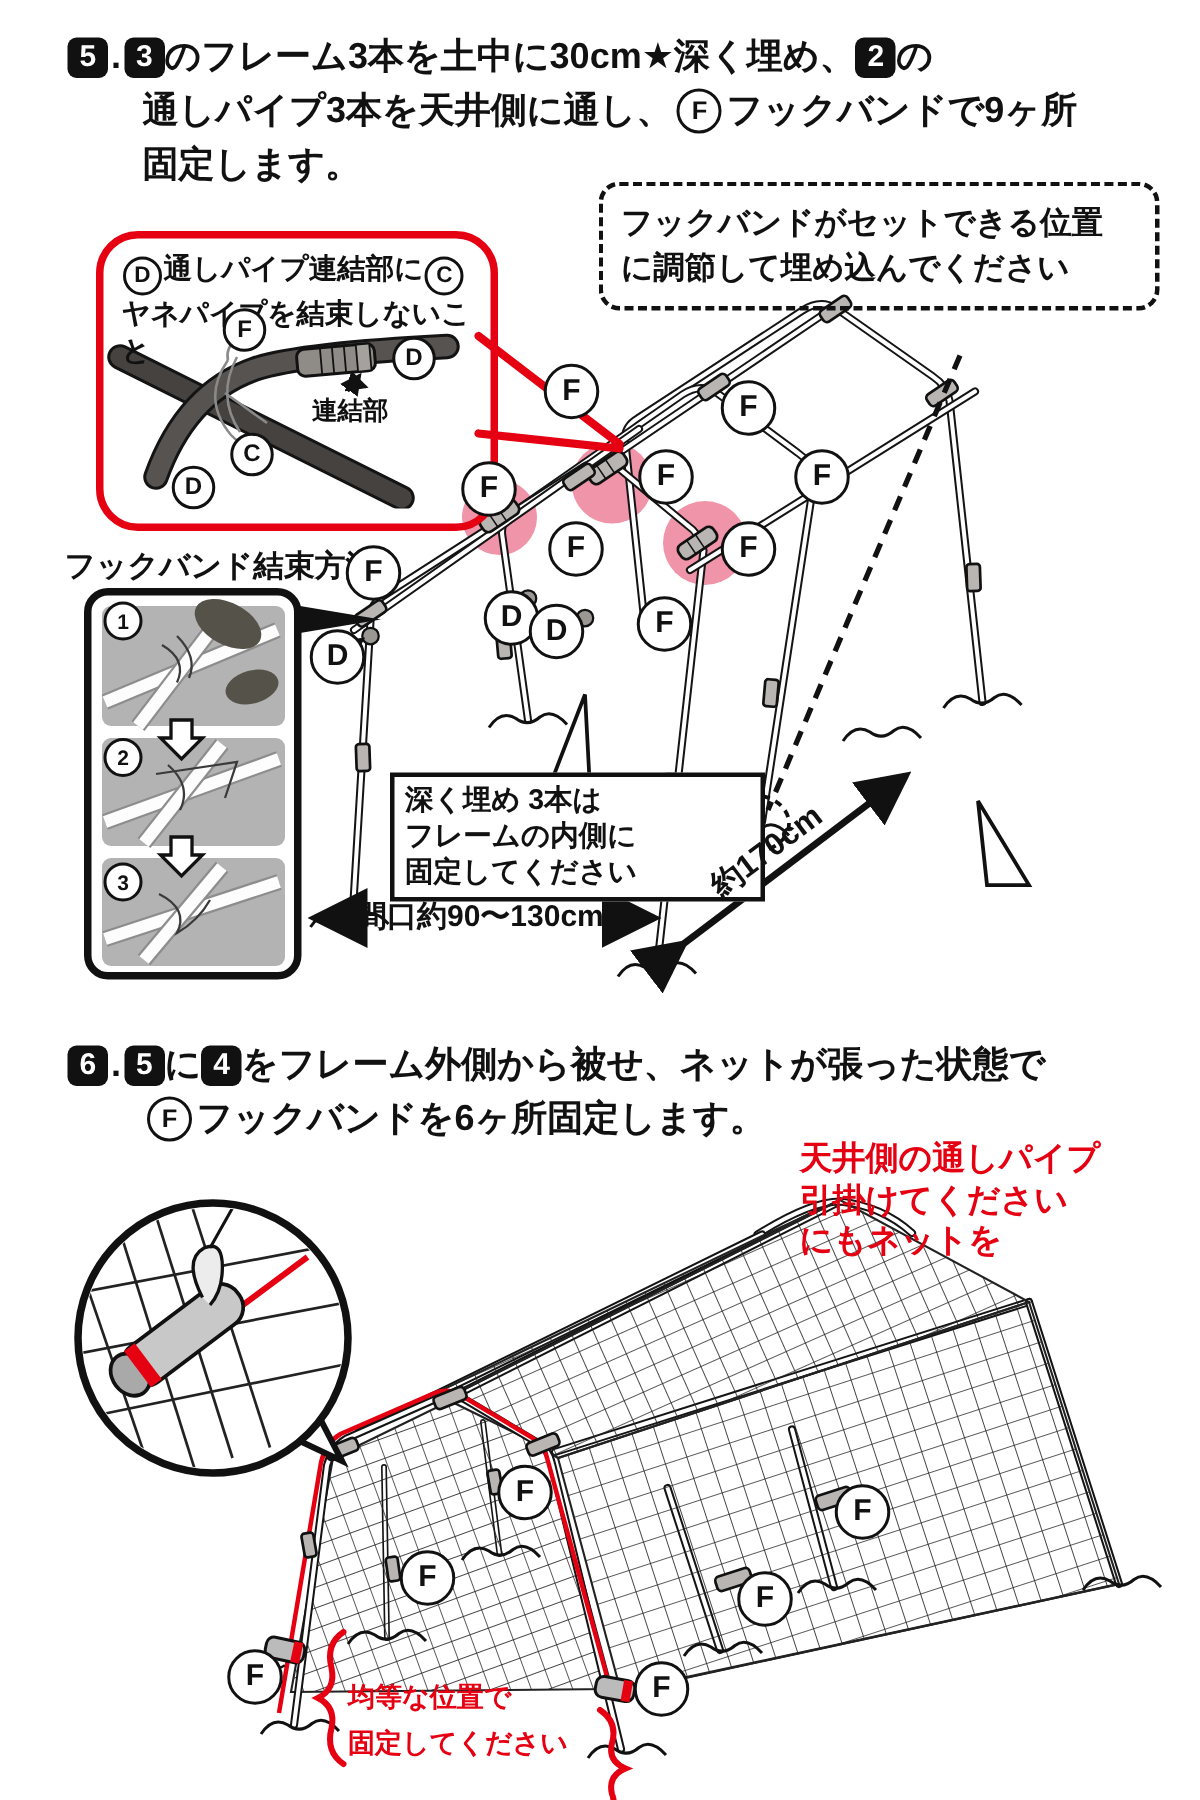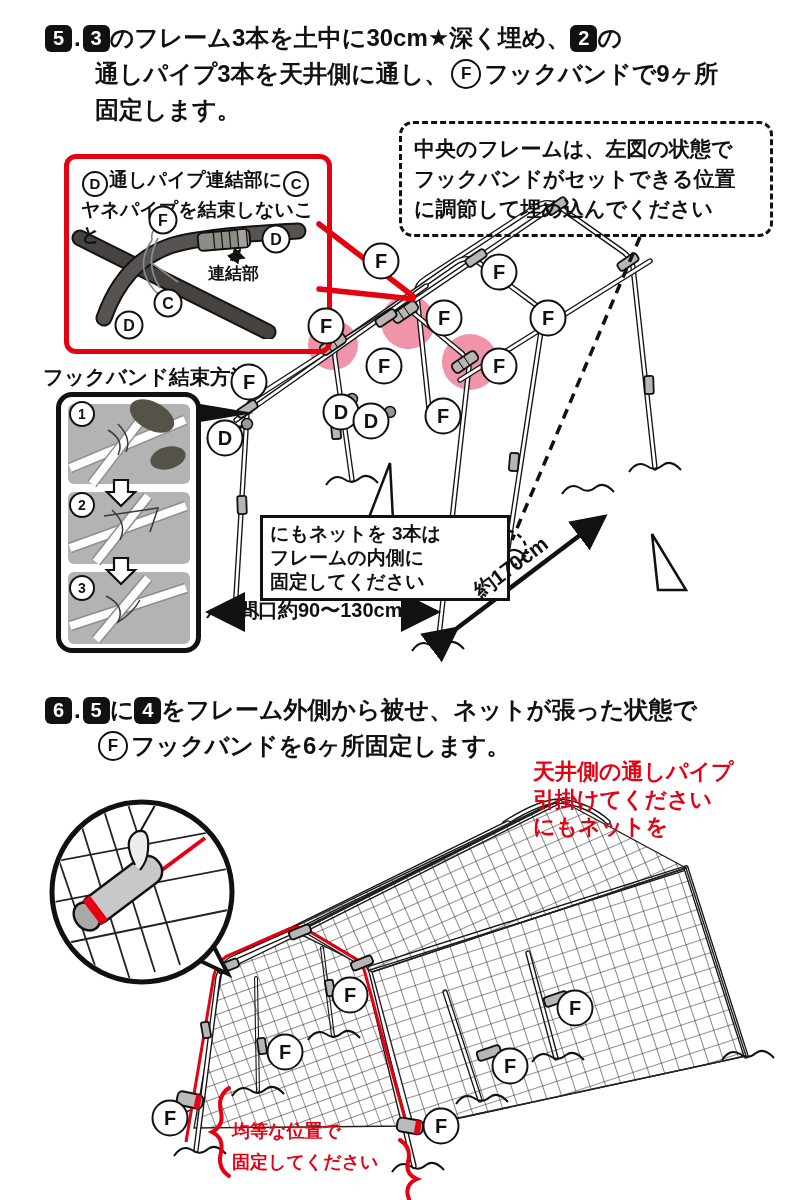--- a/index.html
+++ b/index.html
@@ -11,21 +11,21 @@
   .step{left:45px;width:720px;font-weight:bold;font-size:24px;line-height:36px;}
   .srow{display:flex;align-items:center;white-space:nowrap;}
   .badge{display:inline-flex;align-items:center;justify-content:center;width:27px;height:27px;
          background:#111;color:#fff;border-radius:6px;font-size:20px;font-weight:bold;flex:0 0 auto;}
   .sep{font-weight:bold;margin:0 2px;}
   .fcirc{display:inline-flex;align-items:center;justify-content:center;width:26px;height:26px;
          border:2.5px solid #111;border-radius:50%;background:#fff;font-size:17px;font-weight:bold;
          margin:0 3px;flex:0 0 auto;}
   .indent{margin-left:50px;}
   
-  .cautionbox{left:64px;top:154px;width:246px;height:182px;border:5px solid #e50012;border-radius:12px;
+  .cautionbox{left:64px;top:154px;width:246px;height:182px;border:5px solid #e50012;border-radius:28px;
               padding:8px 0 0 12px;font-size:19px;font-weight:bold;line-height:25px;background:transparent;}
   .callout{left:399px;top:121px;width:344px;border:3.5px dashed #111;border-radius:14px;
            padding:10px 12px;font-size:21px;font-weight:bold;line-height:30px;background:transparent;}
   .methodtitle{left:43px;top:363px;font-size:20.5px;font-weight:bold;}
   .photobox{left:56px;top:392px;width:135px;height:251px;border:5px solid #111;border-radius:16px;background:transparent;}
   .innernote{left:260px;top:515px;width:230px;border:3px solid #111;background:#fff;
              padding:4px 7px;font-size:19px;font-weight:bold;line-height:24px;z-index:3;}
   .widthlab{left:238px;top:597px;font-size:20px;font-weight:bold;white-space:nowrap;}
   .depthlab{left:468px;top:582px;font-size:21px;font-weight:bold;transform:rotate(-37deg);
             transform-origin:left top;white-space:nowrap;}
@@ -384,30 +384,29 @@
   </div>
 </div>
 
 <div class="txt cautionbox">
   <div><span class="icirc">D</span><span>通しパイプ連結部に</span><span class="icirc">C</span></div>
   <div>ヤネパイプを結束しないこと</div>
 </div>
 <div class="txt conlab">連結部</div>
 
 <div class="txt callout">
-  <div>中央のフレームは、左図の状態で</div>
   <div>フックバンドがセットできる位置</div>
   <div>に調節して埋め込んでください</div>
 </div>
 
 <div class="txt methodtitle">フックバンド結束方法</div>
 <div class="txt photobox"></div>
 
 <div class="txt innernote">
-  <div>にもネットを 3本は</div>
+  <div>深く埋め 3本は</div>
   <div>フレームの内側に</div>
   <div>固定してください</div>
 </div>
 
 <div class="txt widthlab">間口約90〜130cm</div>
 <div class="txt depthlab">約170cm</div>
 
 
 <div class="txt step" style="top:692px;">
   <div class="srow">

